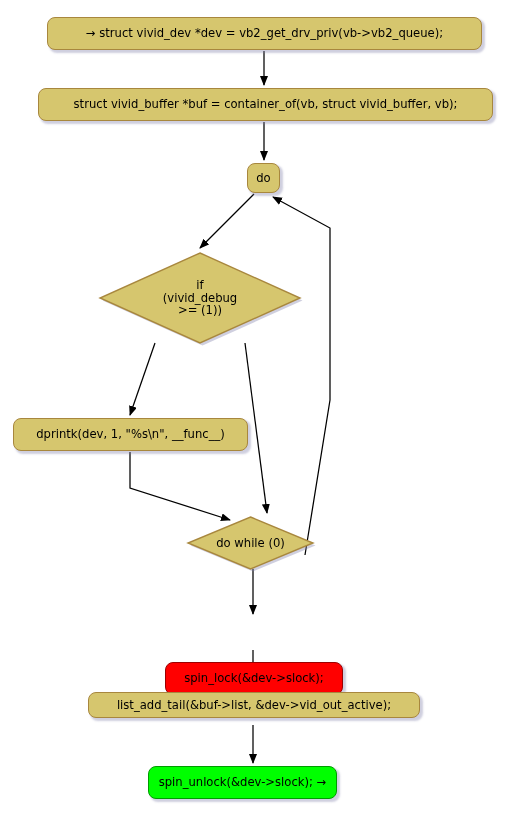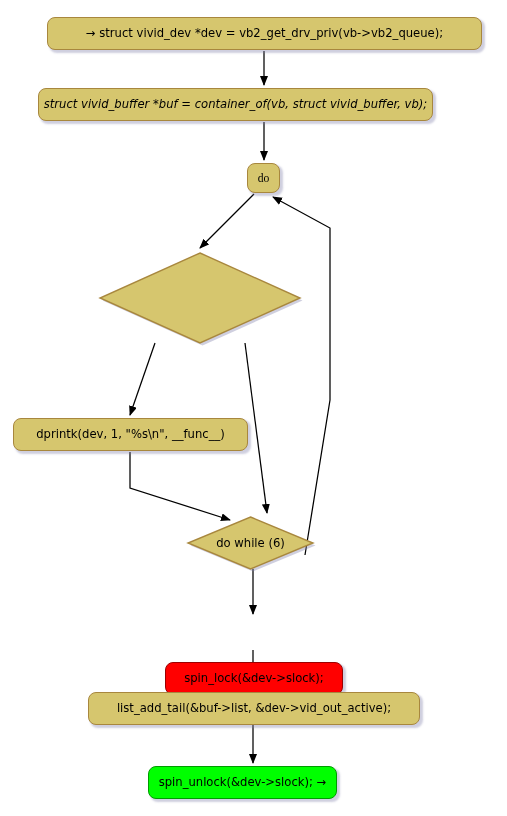--- a/index.html
+++ b/index.html
@@ -96,29 +96,31 @@
         <polyline points="130,452 130,488 230,520" fill="none" stroke="#000000" stroke-width="1.25" marker-end="url(#arrowhead)"></polyline>
         <polyline points="305,555 330,400 330,228 273,197" fill="none" stroke="#000000" stroke-width="1.25" marker-end="url(#arrowhead)"></polyline>
         <polyline points="253,569 253,614" fill="none" stroke="#000000" stroke-width="1.25" marker-end="url(#arrowhead)"></polyline>
         <polyline points="253,650 253,689" fill="none" stroke="#000000" stroke-width="1.25" marker-end="url(#arrowhead)"></polyline>
         <polyline points="253,725 253,763" fill="none" stroke="#000000" stroke-width="1.25" marker-end="url(#arrowhead)"></polyline>
       </g>
   </svg>
 
   <div id="node-layer">
       <div class="node rect" style="left: 47px; top: 17px; width: 435px; height: 33px; background: rgb(214, 198, 110); border-color: rgb(168, 135, 62);"><span>→ struct vivid_dev *dev = vb2_get_drv_priv(vb-&gt;vb2_queue);</span></div>
-      <div class="node rect" style="left: 38px; top: 88px; width: 395px; height: 33px; background: rgb(214, 198, 110); border-color: rgb(168, 135, 62); font-style: italic;"><span>struct vivid_buffer *buf = container_of(vb, struct vivid_buffer, vb);</span></div>
-      <div class="node rect" style="left: 247px; top: 163px; width: 33px; height: 30px; background: rgb(214, 198, 110); border-color: rgb(168, 135, 62); font-family: Liberation Serif, serif;"><span>do</span></div>
+      <div class="node rect" style="left: 38px; top: 88px; width: 455px; height: 33px; background: rgb(214, 198, 110); border-color: rgb(168, 135, 62);"><span>struct vivid_buffer *buf = container_of(vb, struct vivid_buffer, vb);</span></div>
+      <div class="node rect" style="left: 247px; top: 163px; width: 33px; height: 30px; background: rgb(214, 198, 110); border-color: rgb(168, 135, 62);"><span>do</span></div>
       <div class="node diamond" style="left: 100px; top: 253px; width: 200px; height: 90px;"><svg width="200" height="90">
           <polygon points="102.5,2.5 202.5,47.5 102.5,92.5 2.5,47.5" fill="rgba(130,130,170,0.38)"></polygon>
           <polygon points="100,0 200,45 100,90 0,45" fill="#D6C66E" stroke="#A8873E" stroke-width="1.4"></polygon>
-        </svg></div>
+        </svg><span class="dlabel">if
+(vivid_debug
+&gt;= (1))</span></div>
       <div class="node rect" style="left: 13px; top: 418px; width: 235px; height: 33px; background: rgb(214, 198, 110); border-color: rgb(168, 135, 62);"><span>dprintk(dev, 1, "%s\n", __func__)</span></div>
       <div class="node diamond" style="left: 188px; top: 517px; width: 125px; height: 52px;"><svg width="125" height="52">
           <polygon points="65,2.5 127.5,28.5 65,54.5 2.5,28.5" fill="rgba(130,130,170,0.38)"></polygon>
           <polygon points="62.5,0 125,26 62.5,52 0,26" fill="#D6C66E" stroke="#A8873E" stroke-width="1.4"></polygon>
-        </svg><span class="dlabel">do while (6)</span></div>
+        </svg><span class="dlabel">do while (0)</span></div>
       <div class="node rect red" style="left: 165px; top: 617px; width: 178px; height: 33px; background: rgb(255, 0, 0); border-color: rgb(156, 0, 0); margin-top: 45px;"><span>spin_lock(&amp;dev-&gt;slock);</span></div>
-      <div class="node rect" style="left: 88px; top: 692px; width: 332px; height: 33px; background: rgb(214, 198, 110); border-color: rgb(168, 135, 62);"><span>list_add_tail(&amp;buf-&gt;list, &amp;dev-&gt;vid_out_active);</span></div>
+      <div class="node rect" style="left: 88px; top: 692px; width: 332px; height: 26px; background: rgb(214, 198, 110); border-color: rgb(168, 135, 62);"><span>list_add_tail(&amp;buf-&gt;list, &amp;dev-&gt;vid_out_active);</span></div>
       <div class="node rect green" style="left: 148px; top: 766px; width: 189px; height: 33px; background: rgb(0, 255, 0); border-color: rgb(0, 156, 0);"><span>spin_unlock(&amp;dev-&gt;slock); →</span></div>
     </div>
 
 </div>
 
 </body></html>

